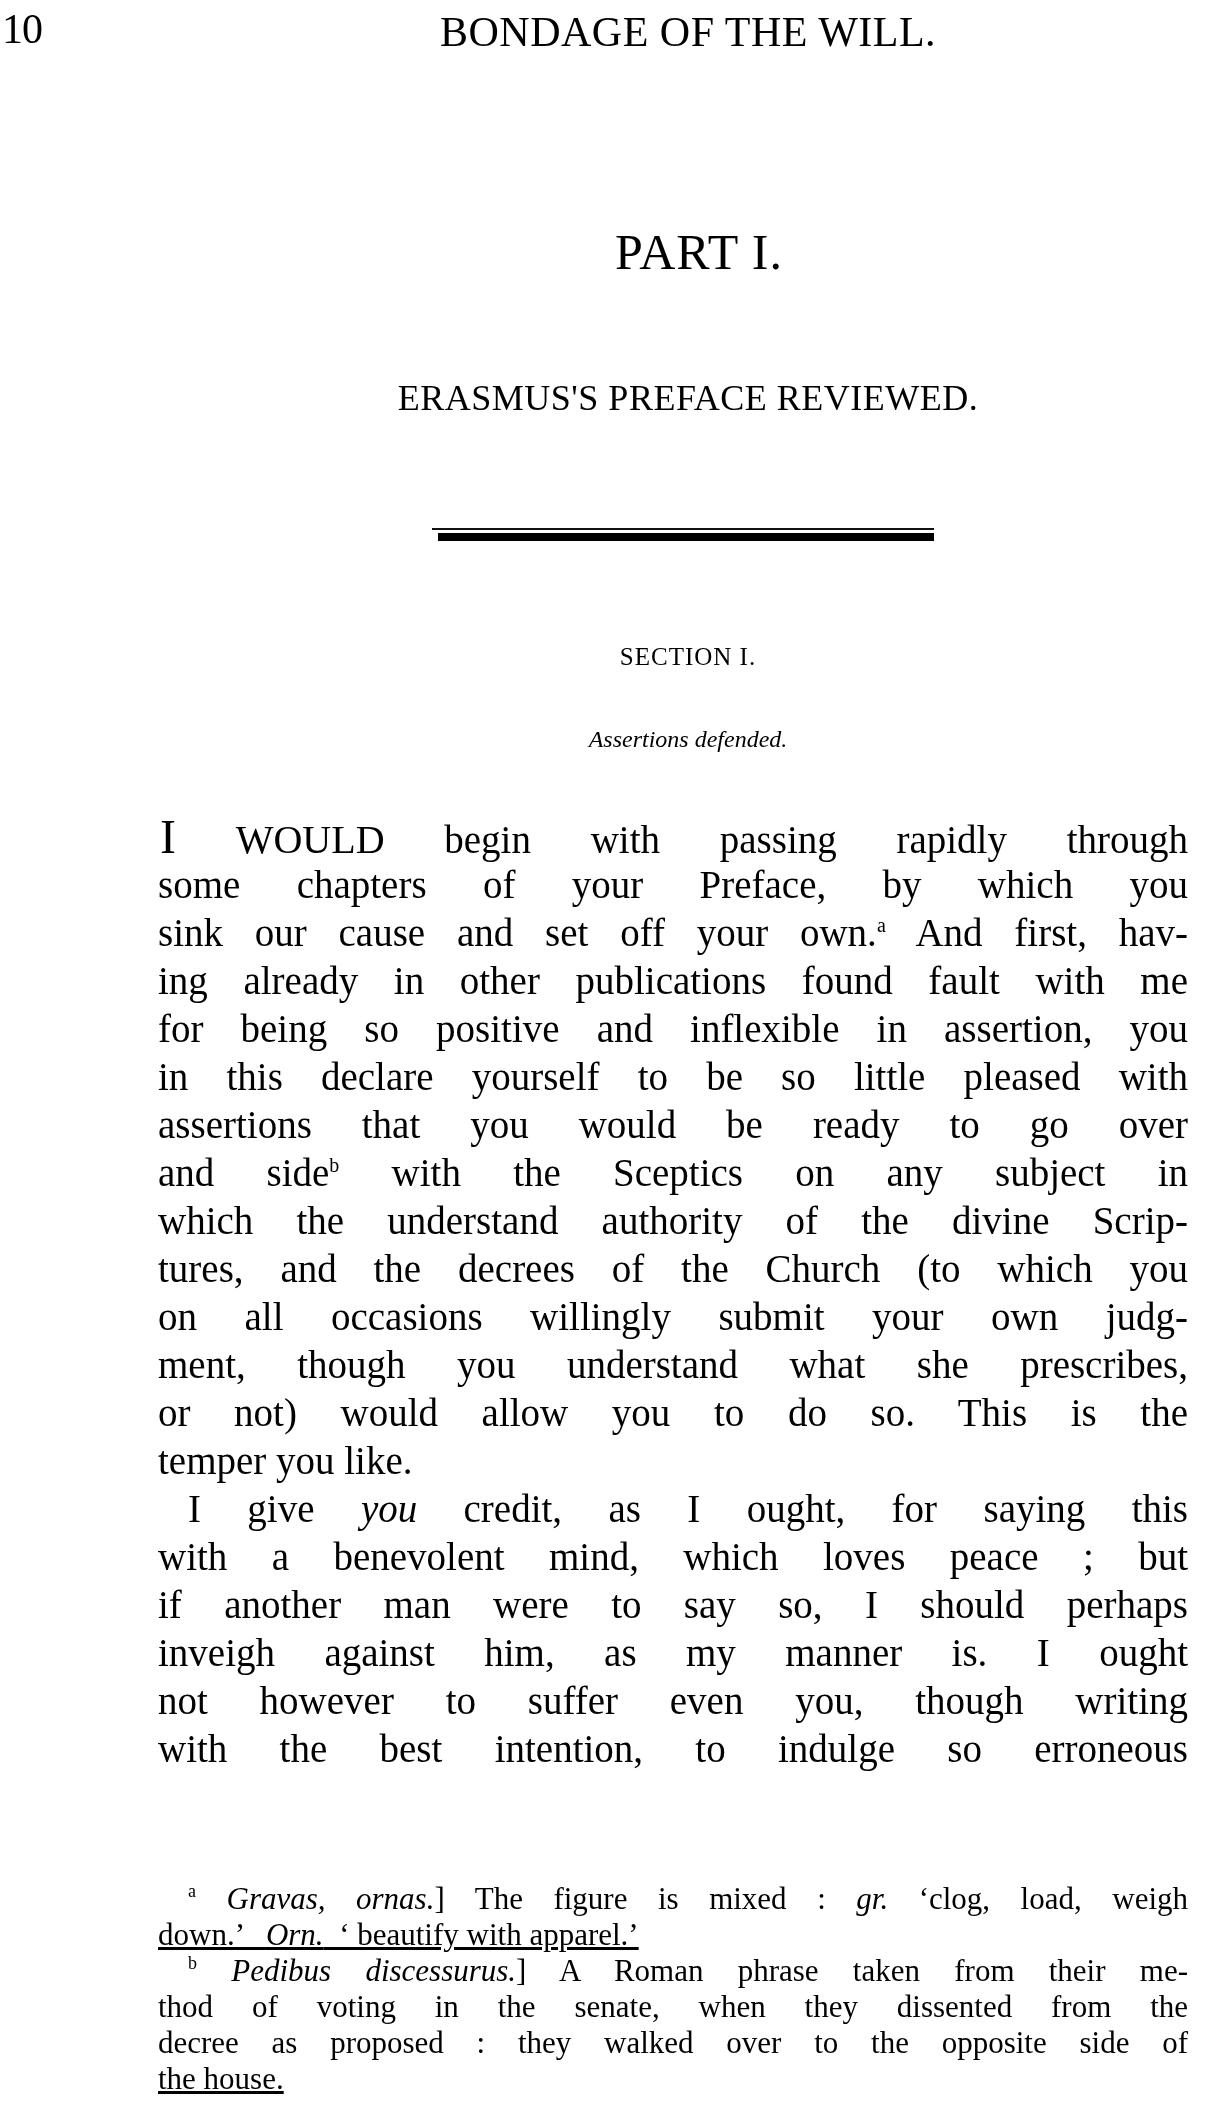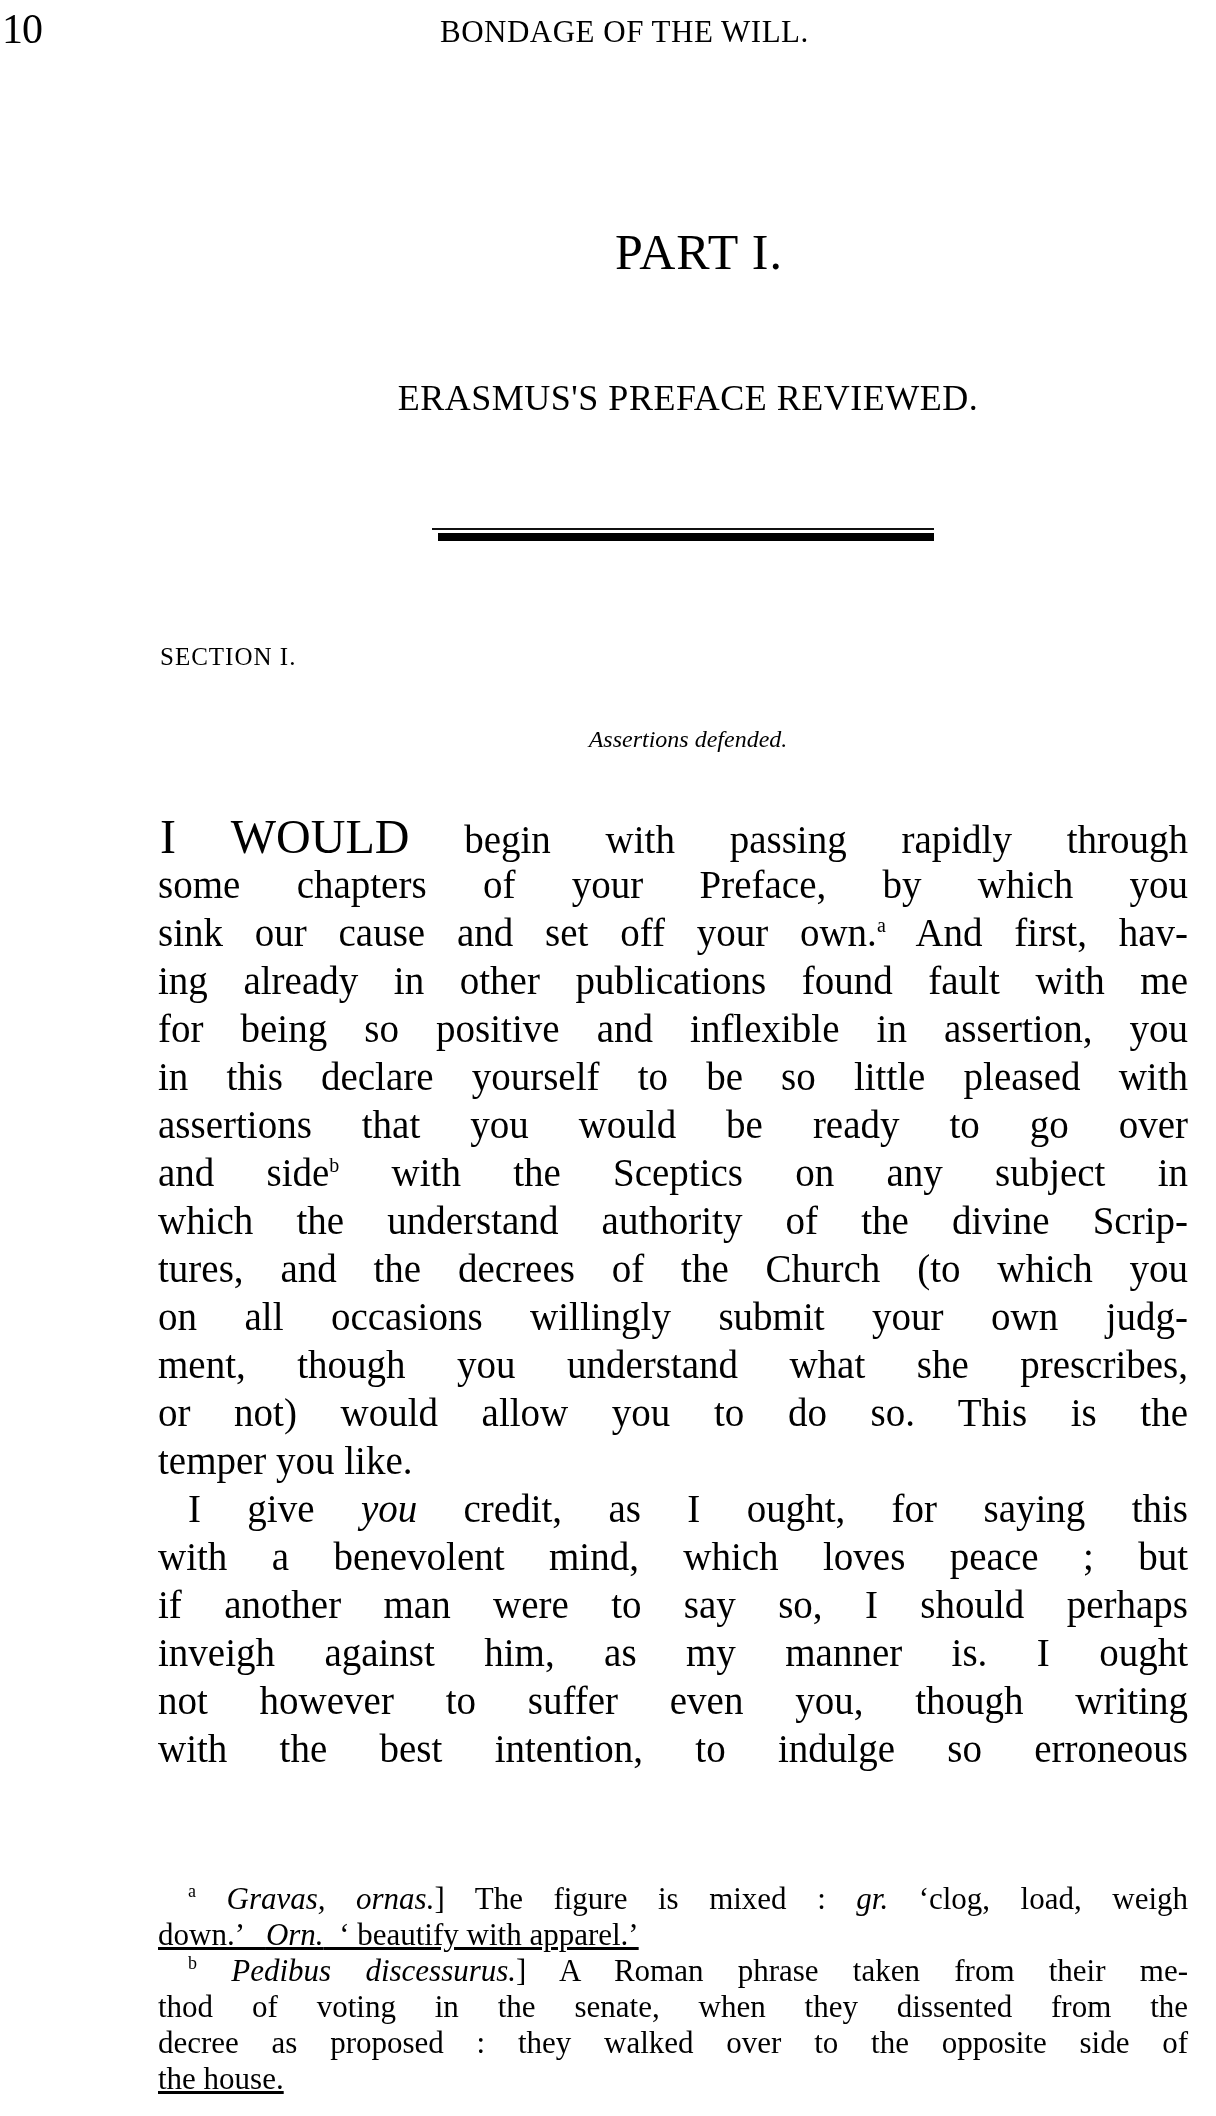--- a/index.html
+++ b/index.html
@@ -20,21 +20,21 @@
       left: 2px;
       top: 4px;
       font-size: 42px;
       line-height: 50px;
       letter-spacing: -1px;
     }
     .running-head {
       position: absolute;
       left: 440px;
       top: 12px;
-      font-size: 31px;
+      font-size: 42px;
       line-height: 40px;
       letter-spacing: 0.5px;
     }
     .part-title {
       position: absolute;
       left: 0;
       width: 1216px;
       top: 222px;
       text-align: center;
       font-size: 50px;
@@ -71,20 +71,21 @@
       margin-left: 6px;
       width: 496px;
       height: 8px;
       background: #000;
     }
     .section-heading {
       position: absolute;
       left: 0;
       width: 1216px;
       top: 642px;
+      text-align: center;
       font-size: 25px;
       line-height: 30px;
       padding-left: 160px;
       box-sizing: border-box;
       letter-spacing: 1px;
     }
     .section-subtitle {
       position: absolute;
       left: 0;
       width: 1216px;
@@ -115,21 +116,21 @@
     }
     .line.last {
       text-align: left;
       text-align-last: left;
     }
     .dropcap {
       font-size: 48px;
     }
     .smallcaps {
       font-variant: small-caps;
-      font-size: 48px;
+      font-size: 40px;
     }
     sup.fn {
       font-size: 20px;
       vertical-align: 14px;
       line-height: 0;
     }
     .footnotes {
       position: absolute;
       left: 158px;
       width: 1030px;

